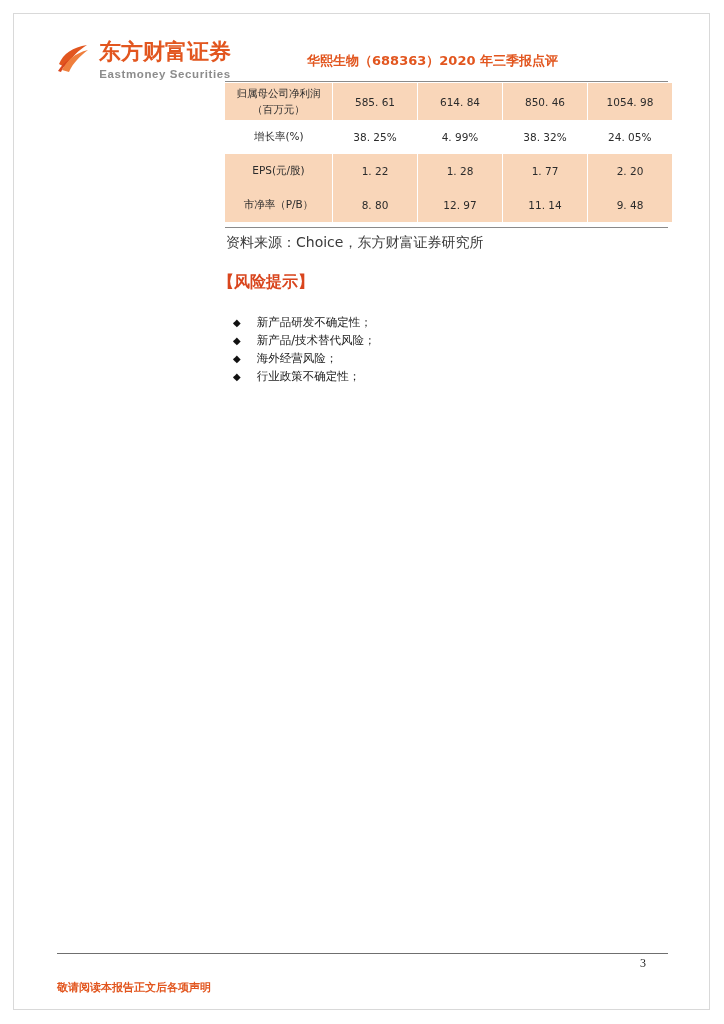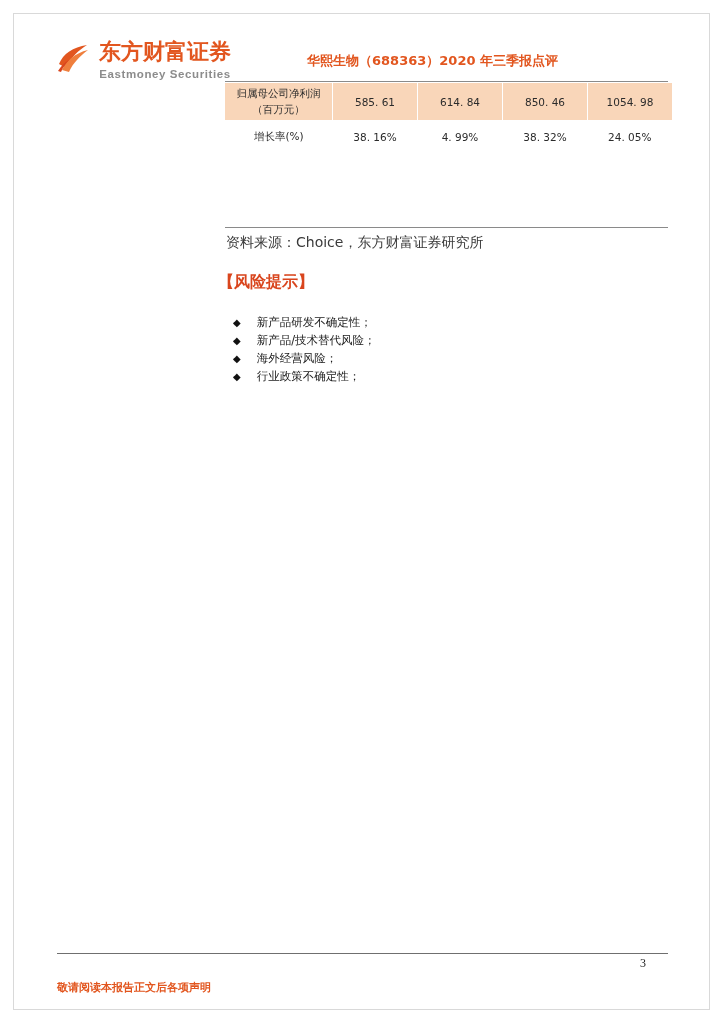--- a/index.html
+++ b/index.html
@@ -254,28 +254,42 @@
           </div>
         </td>
         <td class="val">585. 61</td>
         <td class="val">614. 84</td>
         <td class="val">850. 46</td>
         <td class="val">1054. 98</td>
       </tr>
 
       <tr>
         <td class="label">增长率(%)</td>
-        <td class="val">38. 16%</td>
+        <td class="val">38. 25%</td>
         <td class="val">4. 99%</td>
         <td class="val">38. 32%</td>
         <td class="val">24. 05%</td>
       </tr>
 
-
-
+      <tr class="shaded">
+        <td class="label">EPS(元/股)</td>
+        <td class="val">1. 22</td>
+        <td class="val">1. 28</td>
+        <td class="val">1. 77</td>
+        <td class="val">2. 20</td>
+      </tr>
+
+
+      <tr class="shaded">
+        <td class="label">市净率（P/B）</td>
+        <td class="val">8. 80</td>
+        <td class="val">12. 97</td>
+        <td class="val">11. 14</td>
+        <td class="val">9. 48</td>
+      </tr>
 
 
     </tbody>
   </table>
 </div>
 
 <div class="table-bottom-rule"></div>
 <div class="table-source">资料来源：Choice，东方财富证券研究所</div>
 
 <div class="risk-heading">【风险提示】</div>

